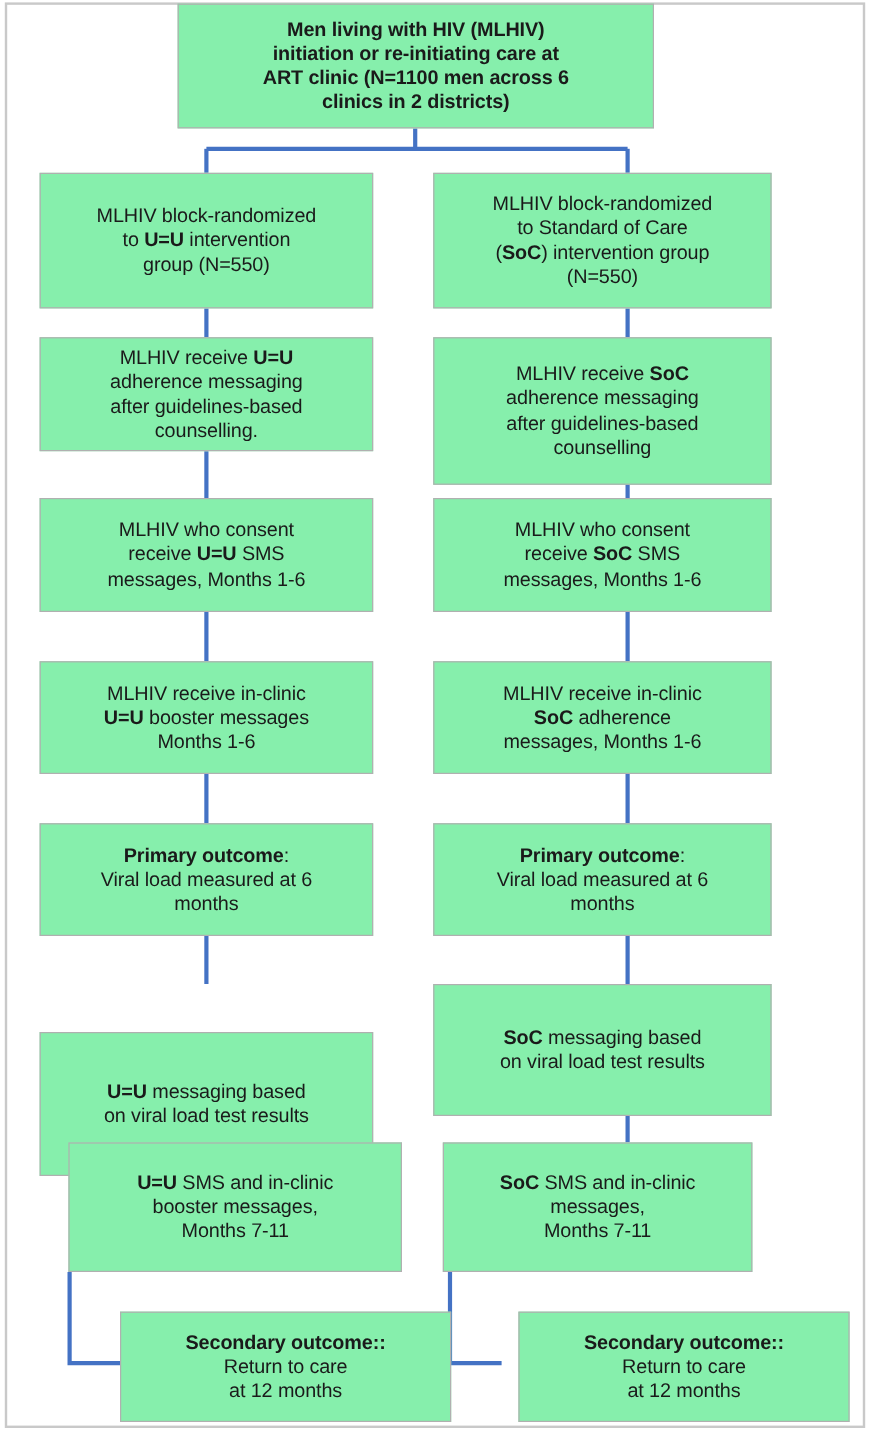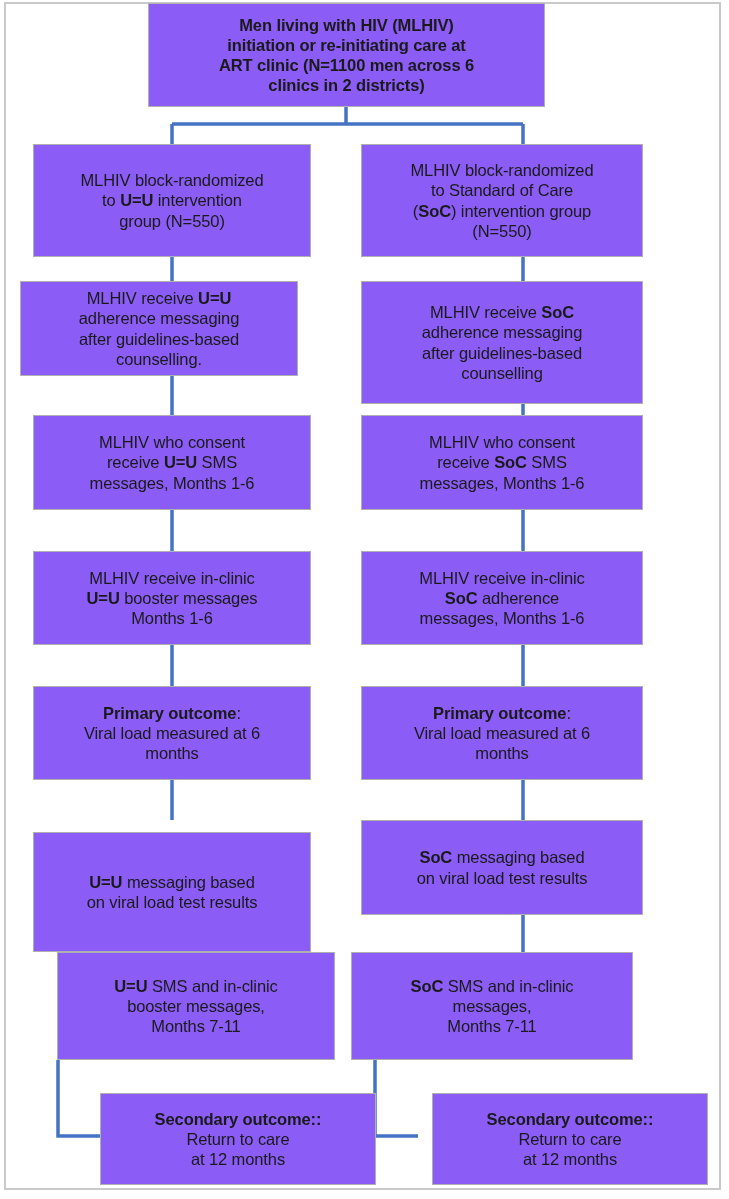--- a/index.html
+++ b/index.html
@@ -36,21 +36,21 @@
     left: 0;
     top: 0;
     width: 729px;
     height: 1199px;
     pointer-events: none;
   }
   .node {
     position: absolute;
     box-sizing: border-box;
     border: 1.5px solid #b0b0b0;
-    background: #8b5cf6;
+    background: #86efac;
     display: flex;
     align-items: center;
     justify-content: center;
     text-align: center;
     color: #1a1a1a;
     font-size: 16.5px;
     line-height: 1.22;
     letter-spacing: -0.1px;
     padding: 2px 6px;
     font-family: "Liberation Sans", sans-serif;
@@ -96,33 +96,33 @@
     </g>
   </svg>
 
   <div class="node top" style="left: 148px; top: 3px; width: 397px; height: 104px; border-color: rgb(176, 176, 176);">
     <div class="txt">Men living with HIV (MLHIV)<br>initiation or re-initiating care at<br>ART clinic (N=1100 men across 6<br>clinics in 2 districts)</div>
   </div>
 
   <div class="node" style="left: 33px; top: 144px; width: 278px; height: 113px; border-color: rgb(176, 176, 176);">
     <div class="txt">MLHIV block-randomized<br>to <b>U=U</b> intervention<br>group (N=550)</div>
   </div>
-  <div class="node" style="left: 20px; top: 281px; width: 278px; height: 95px; border-color: rgb(176, 176, 176); justify-content: flex-end;">
+  <div class="node" style="left: 33px; top: 281px; width: 278px; height: 95px; border-color: rgb(176, 176, 176); justify-content: flex-end;">
     <div class="txt">MLHIV receive <b>U=U</b><br>adherence messaging<br>after guidelines-based<br>counselling.</div>
   </div>
   <div class="node" style="left: 33px; top: 415px; width: 278px; height: 95px; border-color: rgb(176, 176, 176);">
     <div class="txt">MLHIV who consent<br>receive <b>U=U</b> SMS<br>messages, Months 1-6</div>
   </div>
   <div class="node" style="left: 33px; top: 551px; width: 278px; height: 94px; border-color: rgb(176, 176, 176);">
     <div class="txt">MLHIV receive in-clinic<br><b>U=U</b> booster messages<br>Months 1-6</div>
   </div>
   <div class="node" style="left: 33px; top: 686px; width: 278px; height: 94px; border-color: rgb(176, 176, 176);">
     <div class="txt"><b>Primary outcome</b>:<br>Viral load measured at 6<br>months</div>
   </div>
-  <div class="node" style="left: 33px; top: 832px; width: 278px; height: 120px; border-color: rgb(176, 176, 176);">
+  <div class="node" style="left: 33px; top: 860px; width: 278px; height: 120px; border-color: rgb(176, 176, 176);">
     <div class="txt"><b>U=U</b> messaging based<br>on viral load test results</div>
   </div>
   <div class="node" style="left: 33px; top: 952px; width: 278px; height: 108px; border-color: rgb(176, 176, 176); margin-left: 24px;">
     <div class="txt"><b>U=U</b> SMS and in-clinic<br>booster messages,<br>Months 7-11</div>
   </div>
 
   <div class="node" style="left: 361px; top: 144px; width: 282px; height: 113px; border-color: rgb(176, 176, 176);">
     <div class="txt">MLHIV block-randomized<br>to Standard of Care<br>(<b>SoC</b>) intervention group<br>(N=550)</div>
   </div>
   <div class="node" style="left: 361px; top: 281px; width: 282px; height: 123px; border-color: rgb(176, 176, 176);">
@@ -130,24 +130,24 @@
   </div>
   <div class="node" style="left: 361px; top: 415px; width: 282px; height: 95px; border-color: rgb(176, 176, 176);">
     <div class="txt">MLHIV who consent<br>receive <b>SoC</b> SMS<br>messages, Months 1-6</div>
   </div>
   <div class="node" style="left: 361px; top: 551px; width: 282px; height: 94px; border-color: rgb(176, 176, 176);">
     <div class="txt">MLHIV receive in-clinic<br><b>SoC</b> adherence<br>messages, Months 1-6</div>
   </div>
   <div class="node" style="left: 361px; top: 686px; width: 282px; height: 94px; border-color: rgb(176, 176, 176);">
     <div class="txt"><b>Primary outcome</b>:<br>Viral load measured at 6<br>months</div>
   </div>
-  <div class="node" style="left: 361px; top: 820px; width: 282px; height: 95px; border-color: rgb(176, 176, 176);">
+  <div class="node" style="left: 361px; top: 820px; width: 282px; height: 110px; border-color: rgb(176, 176, 176);">
     <div class="txt"><b>SoC</b> messaging based<br>on viral load test results</div>
   </div>
-  <div class="node" style="left: 351px; top: 952px; width: 282px; height: 108px; border-color: rgb(176, 176, 176);">
+  <div class="node" style="left: 369px; top: 952px; width: 258px; height: 108px; border-color: rgb(176, 176, 176);">
     <div class="txt"><b>SoC</b> SMS and in-clinic<br>messages,<br>Months 7-11</div>
   </div>
 
   <div class="node" style="left: 100px; top: 1093px; width: 276px; height: 92px; border-color: rgb(176, 176, 176);">
     <div class="txt"><b>Secondary outcome::</b><br>Return to care<br>at 12 months</div>
   </div>
   <div class="node" style="left: 432px; top: 1093px; width: 276px; height: 92px; border-color: rgb(176, 176, 176);">
     <div class="txt"><b>Secondary outcome::</b><br>Return to care<br>at 12 months</div>
   </div>
 </div>

